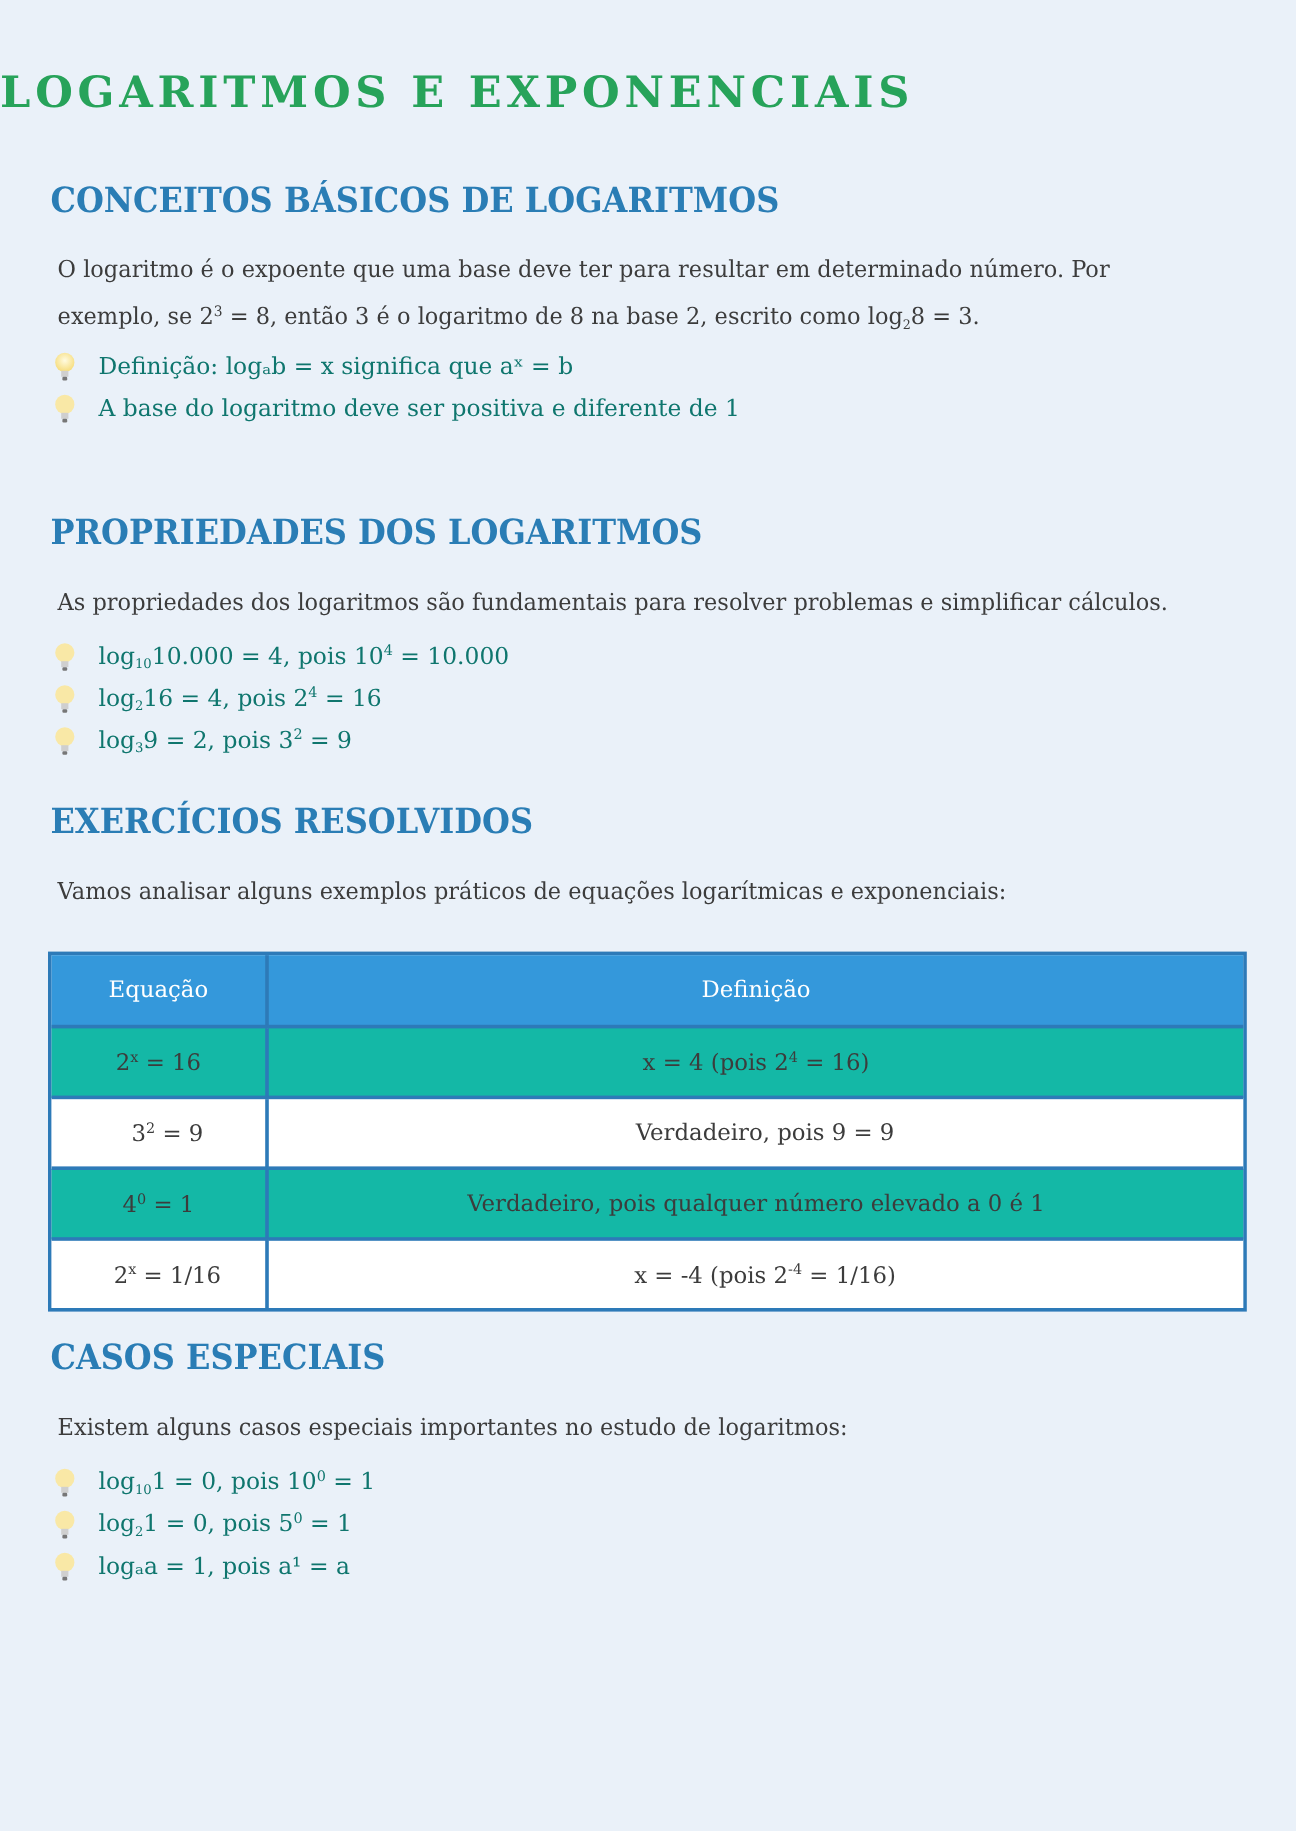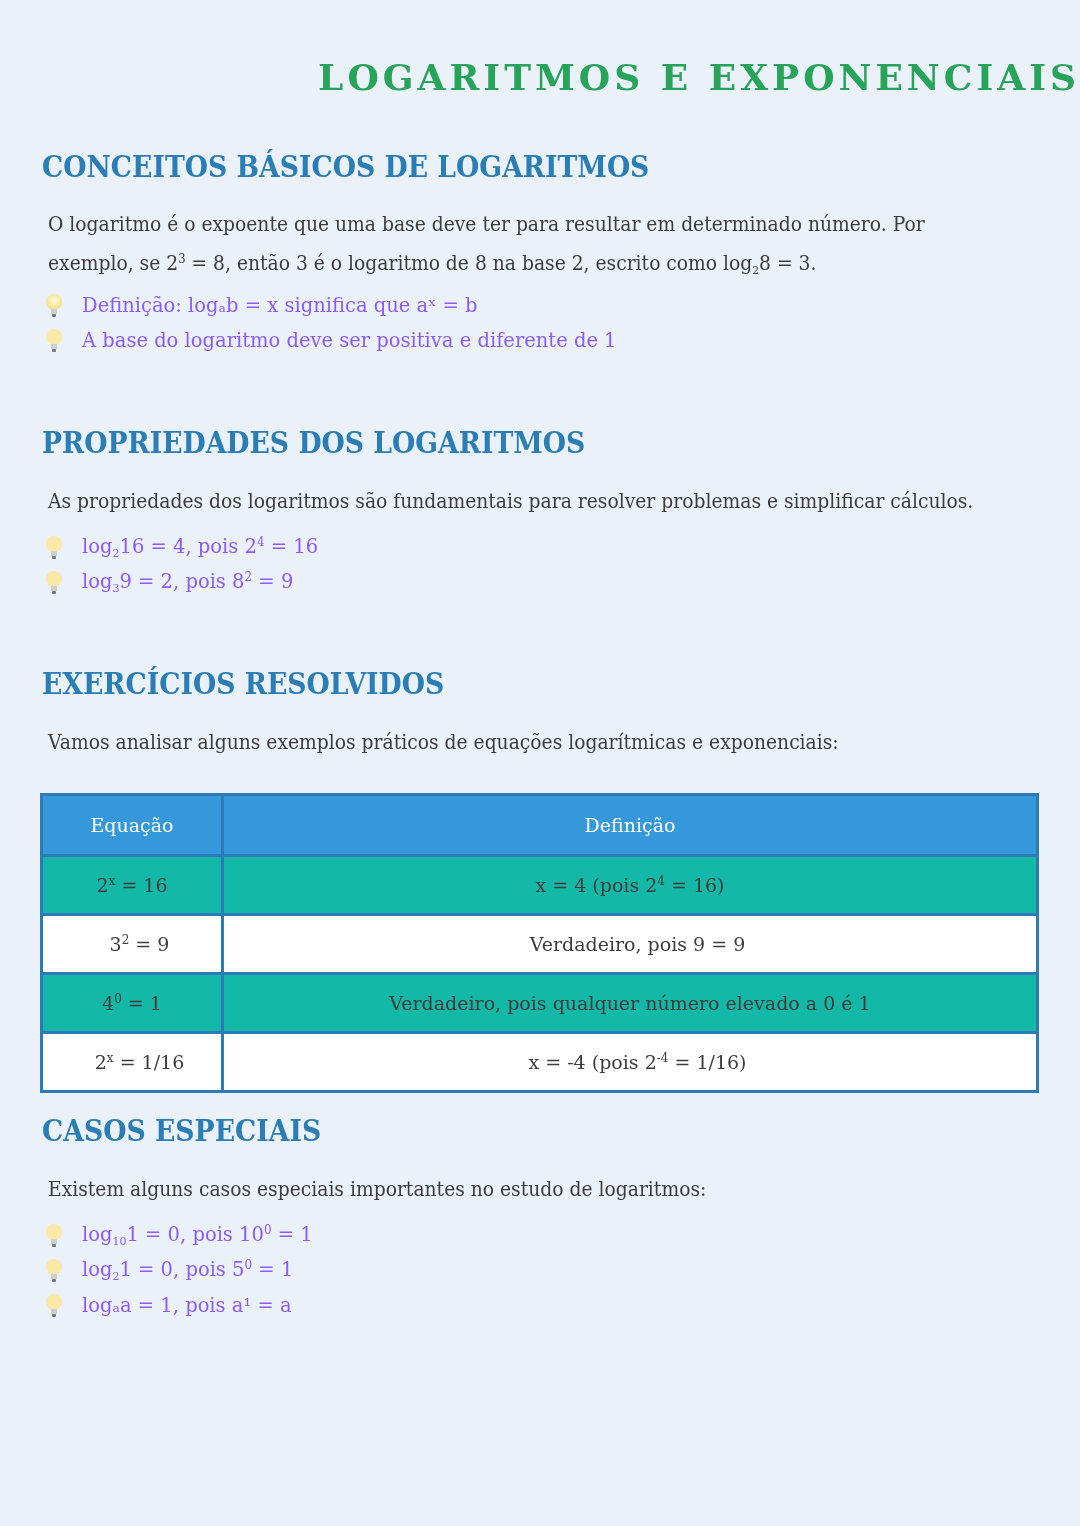--- a/index.html
+++ b/index.html
@@ -7,21 +7,21 @@
     width: 1080px; height: 1526px;
     background: #eaf1f9;
     font-family: "DejaVu Serif", "Liberation Serif", serif;
     color: #3a3a3a;
     position: relative;
     overflow: hidden;
   }
   .page { position: absolute; left: 0; top: 0; width: 1080px; }
   .title {
     position: absolute; left: 0; top: 56px; width: 1080px;
-    text-align: right;
+    text-align: left;
     font-family: "DejaVu Serif", serif;
     font-weight: bold;
     font-size: 36px;
     letter-spacing: 4px;
     color: #27a35a;
   }
   .h2 {
     position: absolute; left: 42px;
     font-family: "DejaVu Serif", serif;
     font-weight: bold;
@@ -38,21 +38,21 @@
     line-height: 35px;
     color: #3c3c3c;
     transform: scaleX(0.96);
     transform-origin: left top;
   }
   .list { position: absolute; left: 44px; margin: 0; padding: 0; list-style: none; }
   .list li {
     display: flex; align-items: center;
     height: 35px;
     font-size: 19.5px;
-    color: #8b5cf6;
+    color: #0f766e;
     white-space: nowrap;
   }
   .bulb {
     width: 20px; height: 26px; margin-right: 18px; position: relative; flex: none;
   }
   .bulb svg { display: block; }
   sub { font-size: 11px; vertical-align: -4px; }
   sup { font-size: 12px; vertical-align: 7px; }
   .table-wrap {
     position: absolute; left: 40px; top: 793px; width: 999px;
@@ -125,31 +125,41 @@
   <div class="para" style="top:484px;">As propriedades dos logaritmos são fundamentais para resolver problemas e simplificar cálculos.</div>
   <ul class="list" style="top:530px;">
     <li>
       <span class="bulb">
           <svg width="20" height="26" viewBox="0 0 20 26">
             <ellipse cx="10" cy="9" rx="8" ry="8" fill="#f9e8a6"></ellipse>
             <rect x="7" y="16" width="6" height="5" fill="#cfcfcf"></rect>
             <rect x="8" y="21" width="4" height="3" rx="1" fill="#777"></rect>
           </svg>
         </span>
+      <span><span>log</span><sub>10</sub><span>10.000 = 4, pois 10</span><sup>4</sup><span> = 10.000</span></span>
+    </li>
+    <li>
+      <span class="bulb">
+          <svg width="20" height="26" viewBox="0 0 20 26">
+            <ellipse cx="10" cy="9" rx="8" ry="8" fill="#f9e8a6"></ellipse>
+            <rect x="7" y="16" width="6" height="5" fill="#cfcfcf"></rect>
+            <rect x="8" y="21" width="4" height="3" rx="1" fill="#777"></rect>
+          </svg>
+        </span>
       <span><span>log</span><sub>2</sub><span>16 = 4, pois 2</span><sup>4</sup><span> = 16</span></span>
     </li>
     <li>
       <span class="bulb">
           <svg width="20" height="26" viewBox="0 0 20 26">
             <ellipse cx="10" cy="9" rx="8" ry="8" fill="#f9e8a6"></ellipse>
             <rect x="7" y="16" width="6" height="5" fill="#cfcfcf"></rect>
             <rect x="8" y="21" width="4" height="3" rx="1" fill="#777"></rect>
           </svg>
         </span>
-      <span><span>log</span><sub>3</sub><span>9 = 2, pois 8</span><sup>2</sup><span> = 9</span></span>
+      <span><span>log</span><sub>3</sub><span>9 = 2, pois 3</span><sup>2</sup><span> = 9</span></span>
     </li>
   </ul>
 
   <div class="h2" style="top:667px;">EXERCÍCIOS RESOLVIDOS</div>
   <div class="para" style="top:725px;">Vamos analisar alguns exemplos práticos de equações logarítmicas e exponenciais:</div>
 
   <div class="table-wrap">
     <table>
       <thead>
         <tr>

